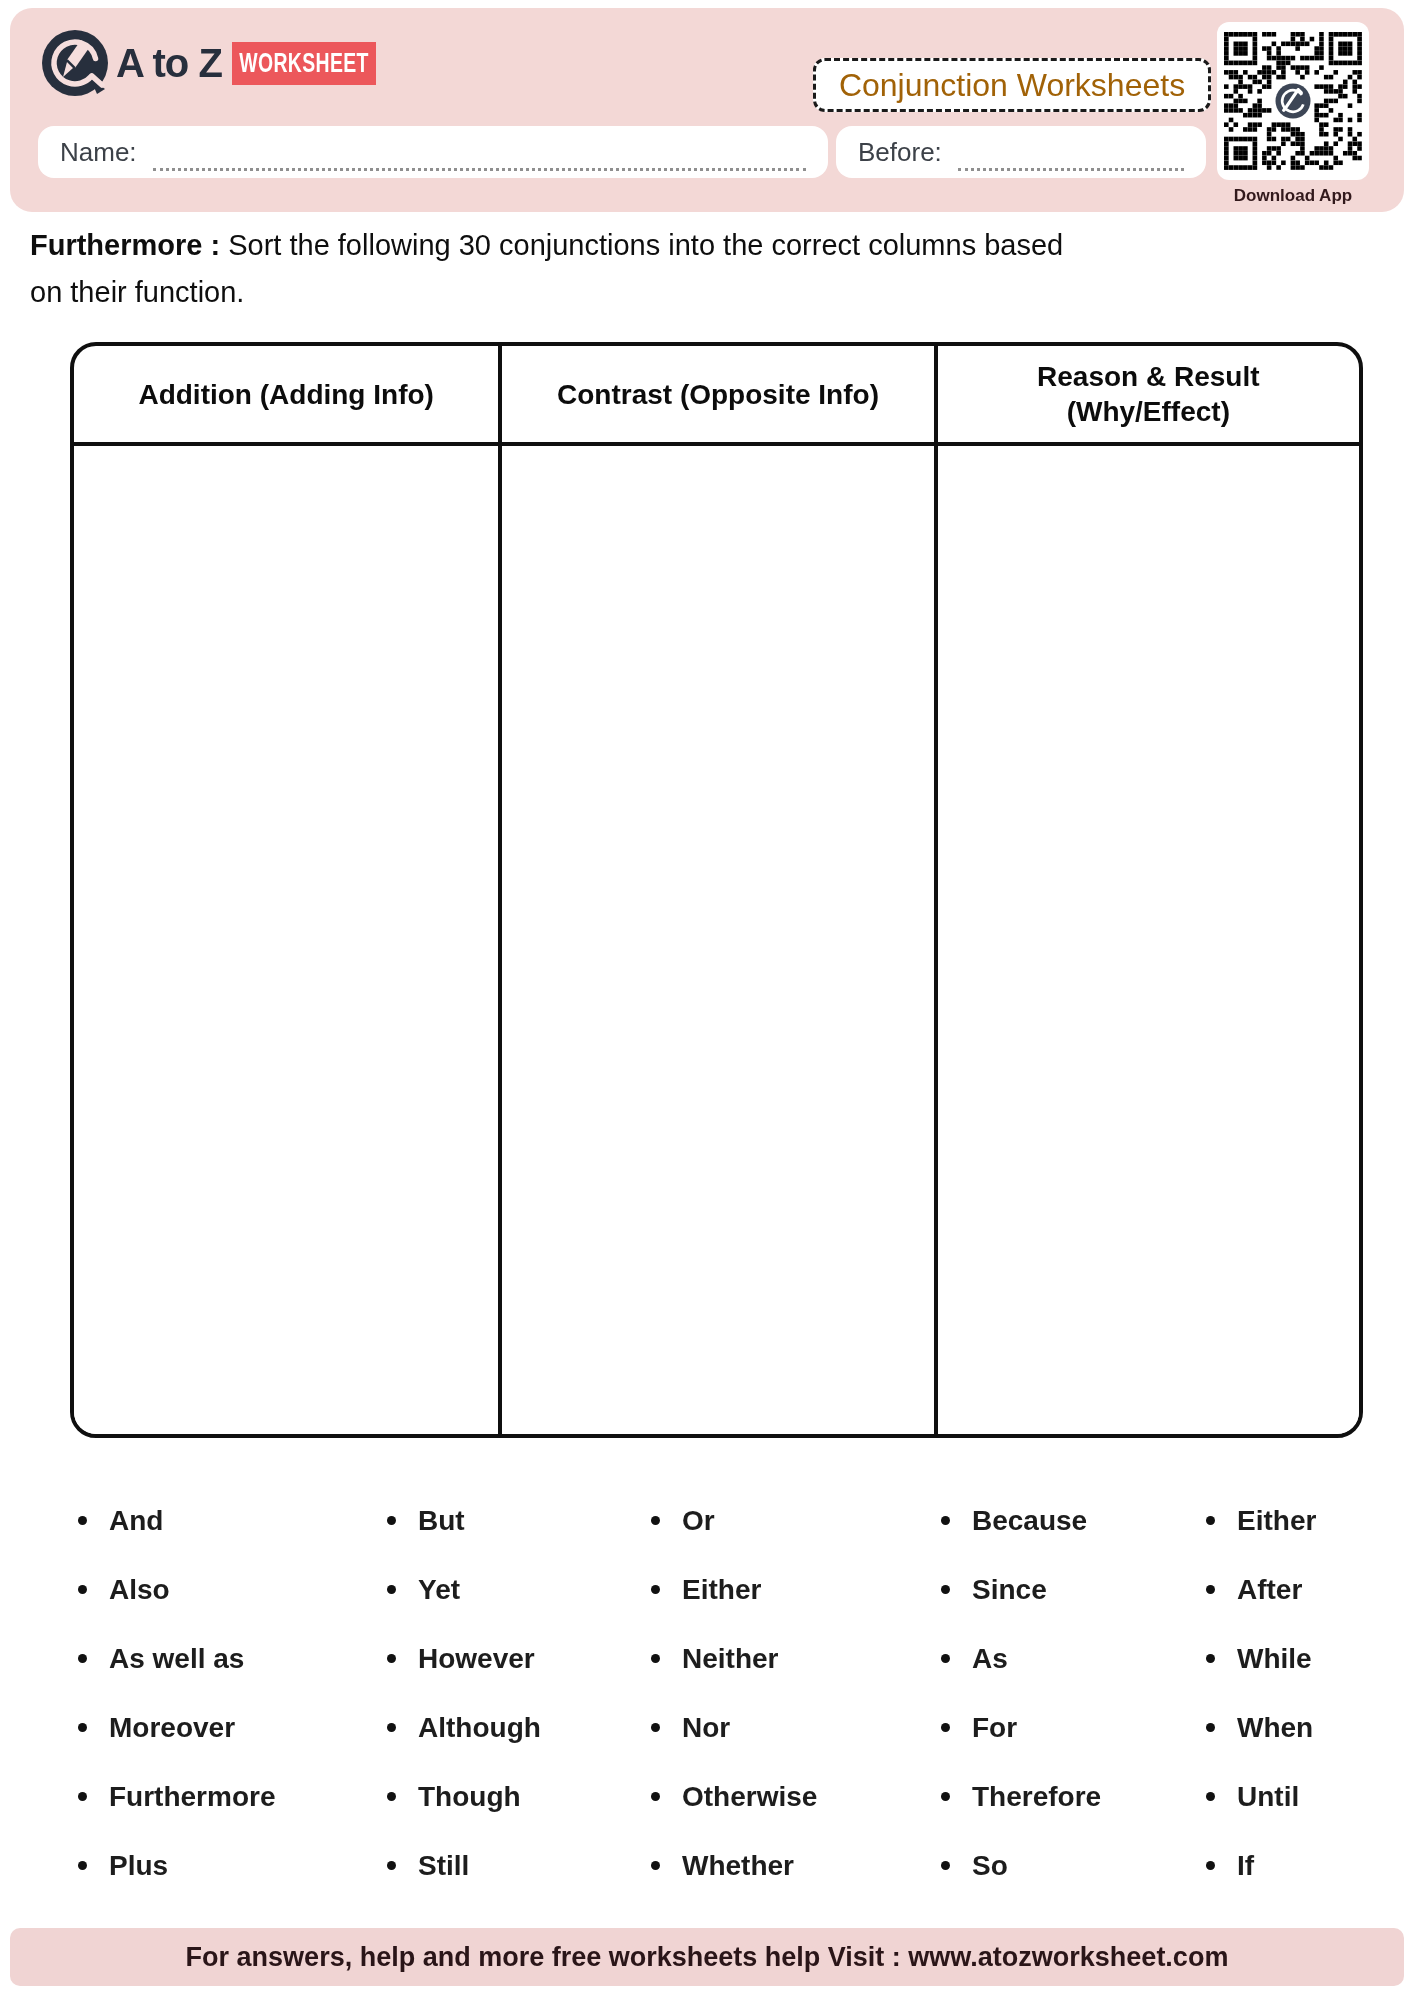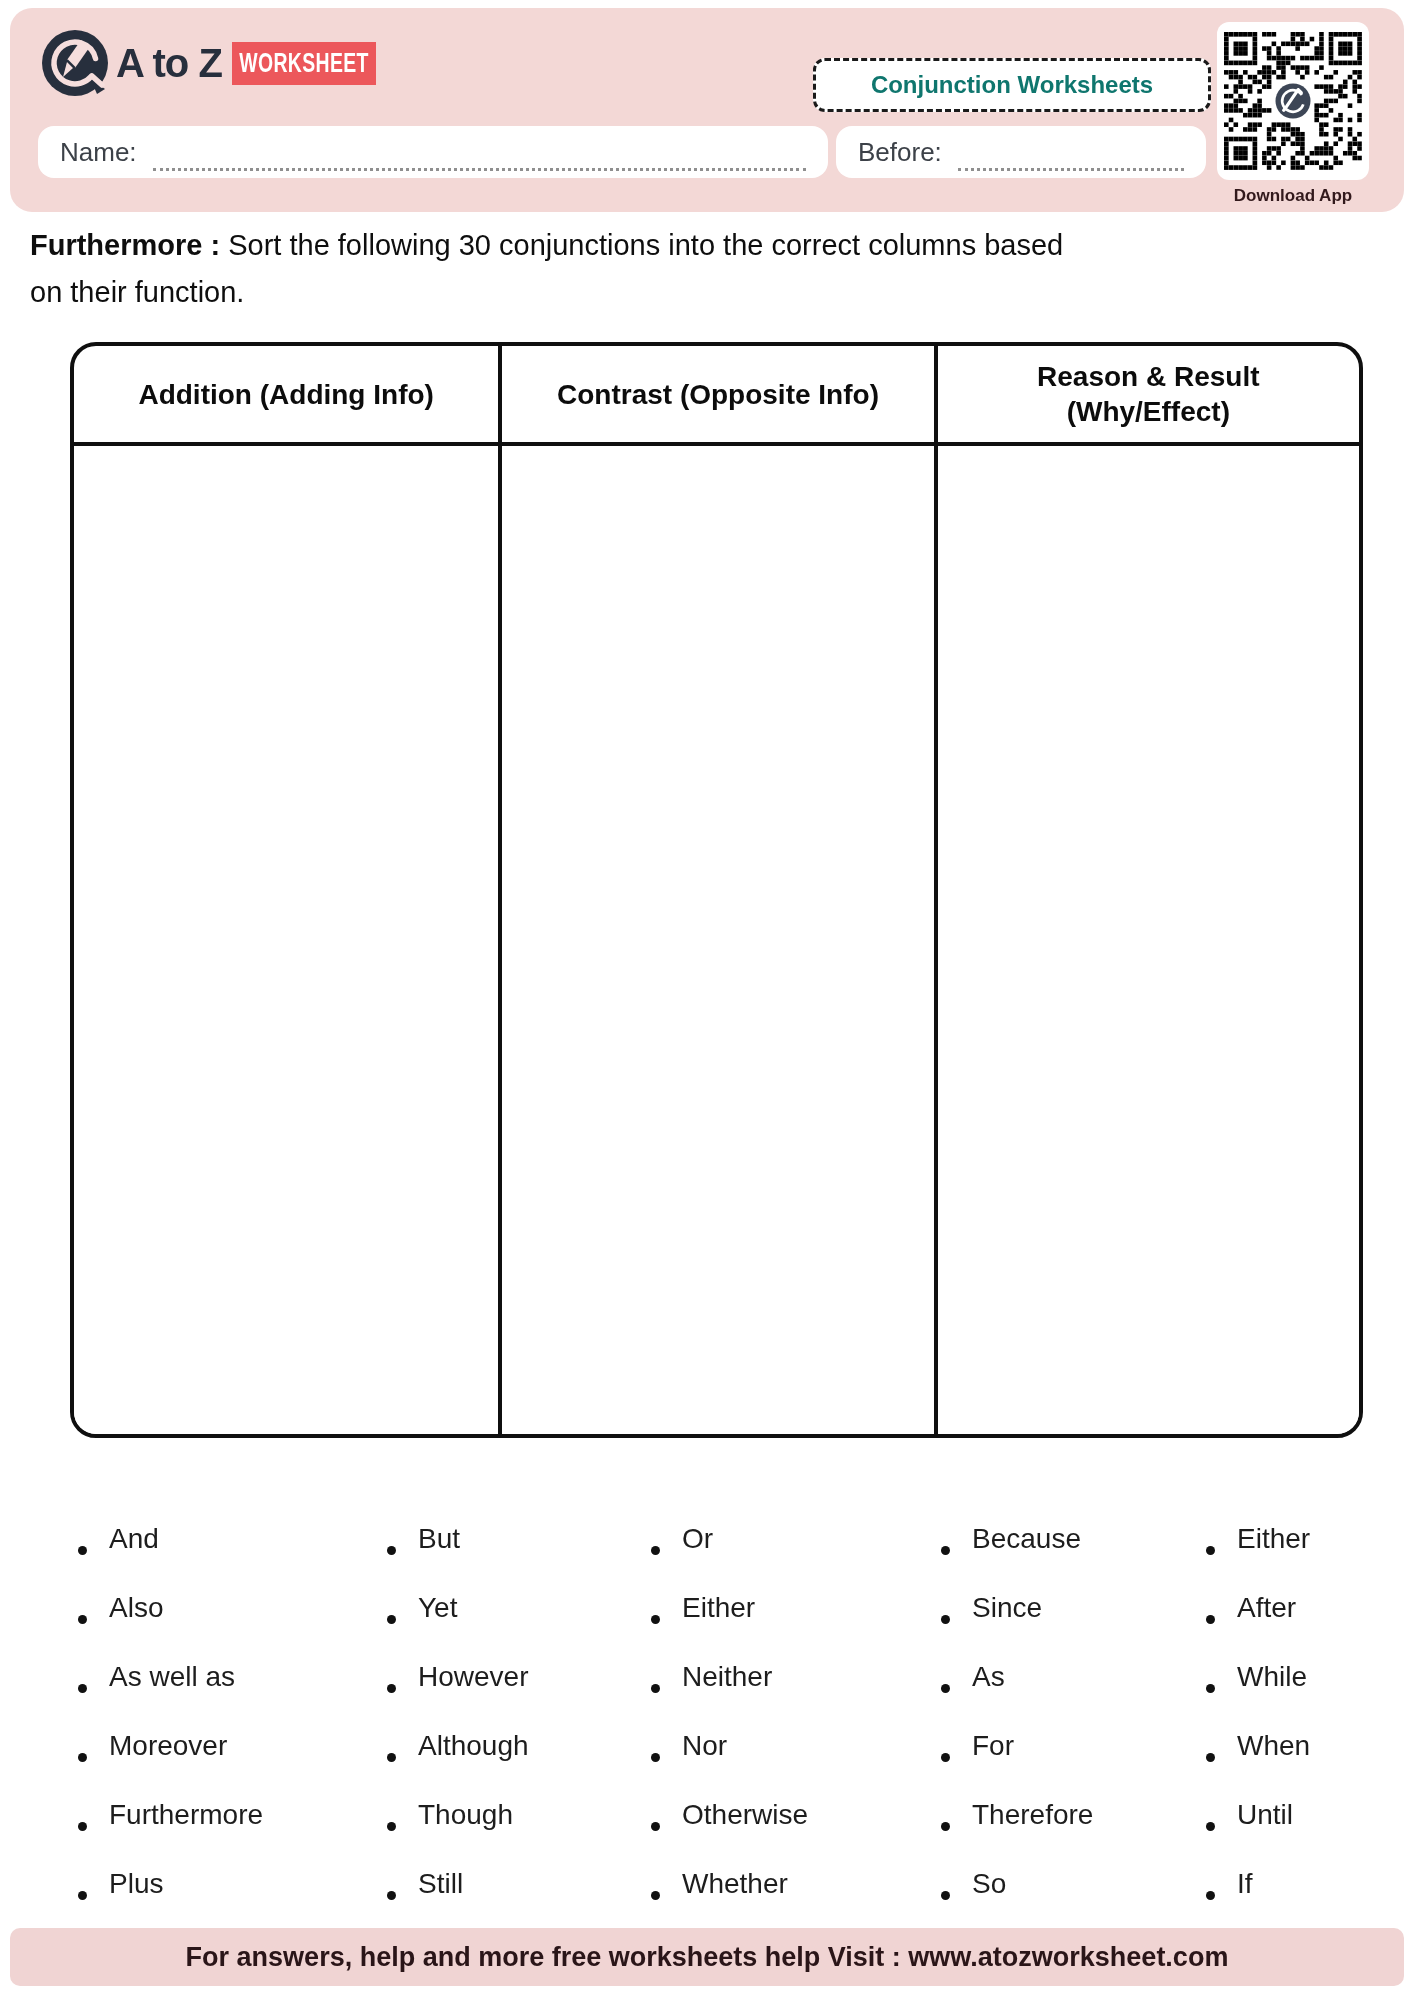--- a/index.html
+++ b/index.html
@@ -18,21 +18,21 @@
   
   .header-band{position:absolute;left:10px;top:8px;width:1394px;height:204px;
     background:var(--pink);border-radius:22px;}
   .brand{position:absolute;left:30px;top:20px;display:flex;align-items:center;}
   .brand-logo{width:70px;height:70px;flex:0 0 auto;}
   .brand-name{font-size:40px;font-weight:800;color:var(--navy);letter-spacing:-1px;margin-left:6px;white-space:nowrap;}
   .brand-badge{display:inline-block;background:var(--red);color:#fff;font-size:27px;font-weight:700;
     padding:6px 10px;margin-left:10px;letter-spacing:0.5px;transform:scaleX(.72);transform-origin:left center;white-space:nowrap;}
   .title-box{position:absolute;left:803px;top:50px;width:398px;height:54px;background:#fff;
     border:3px dashed #1a1a1a;border-radius:12px;display:flex;align-items:center;justify-content:center;}
-  .title-box span{font-size:24px;font-weight:700;color:#0f766e;white-space:nowrap;}
+  .title-box span{font-size:32px;font-weight:400;color:#a16207;white-space:nowrap;}
   .field{position:absolute;top:118px;height:52px;background:#fff;border-radius:16px;
     display:flex;align-items:center;padding:0 22px;}
   .field-name{left:28px;width:790px;}
   .field-class{left:826px;width:370px;}
   .field-label{font-size:26px;font-weight:500;color:#3c4148;white-space:nowrap;}
   .dotline{flex:1;margin-left:16px;margin-bottom:-14px;border-bottom:3.5px dotted #8f8f8f;height:24px;}
   .qr-card{position:absolute;left:1207px;top:14px;width:152px;height:158px;background:#fff;border-radius:12px;
     display:flex;align-items:center;justify-content:center;}
   .qr-card svg{width:138px;height:138px;}
   .qr-caption{position:absolute;left:1197px;top:178px;width:172px;text-align:center;
@@ -53,21 +53,21 @@
   .td{background:#fff;}
 
   
   .word-bank{position:absolute;left:78px;top:1486px;display:flex;}
   .wb-col{list-style:none;}
   .wb-col:nth-child(1){width:309px;}
   .wb-col:nth-child(2){width:264px;}
   .wb-col:nth-child(3){width:290px;}
   .wb-col:nth-child(4){width:265px;}
   .wb-col:nth-child(5){width:208px;}
-  .wb-item{height:69px;display:flex;align-items:flex-end;font-size:28px;color:#1d1d1d;}
+  .wb-item{height:69px;display:flex;align-items:center;font-size:28px;color:#1d1d1d;font-weight:bold;}
   .bullet{width:9px;height:9px;border-radius:50%;background:#111;margin-right:22px;flex:0 0 auto;}
 
   
   .footer-band{position:absolute;left:10px;top:1928px;width:1394px;height:58px;background:var(--pink-footer);
     border-radius:10px;display:flex;align-items:center;justify-content:center;}
   .footer-band span{font-size:27px;font-weight:600;color:#2a1518;}
 </style>
 </head>
 <body>
 

